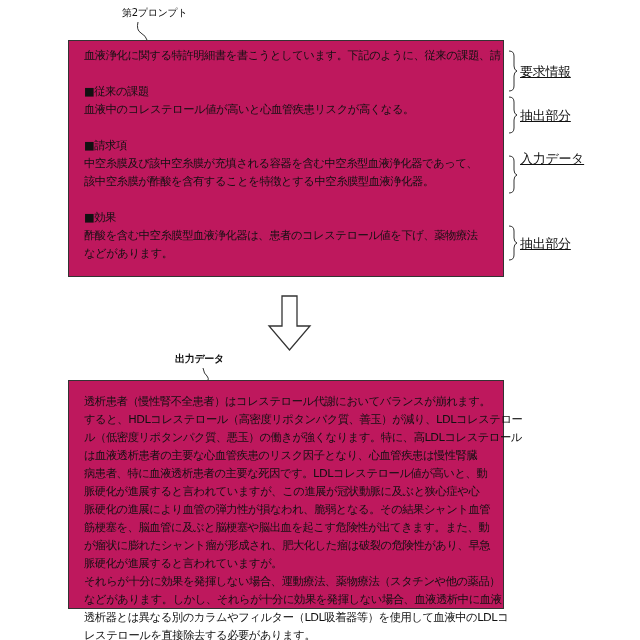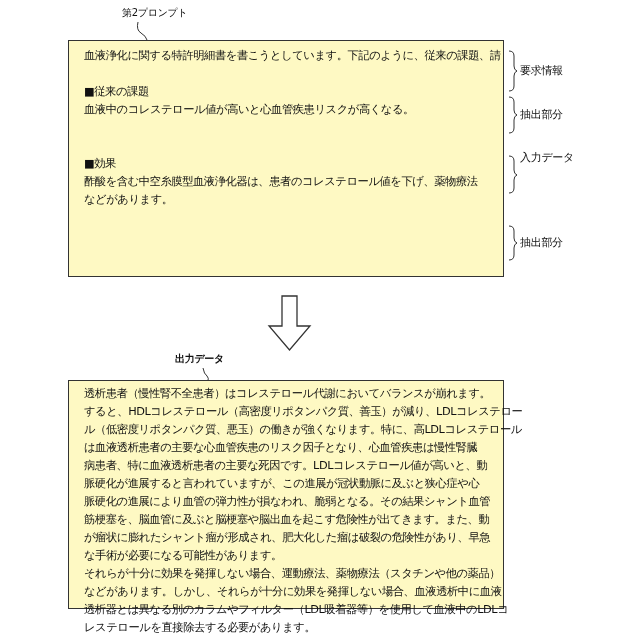--- a/index.html
+++ b/index.html
@@ -1,23 +1,23 @@
 <!DOCTYPE html>
 <html><head>
   <meta charset="utf-8">
   <style>
     html, body { margin: 0; padding: 0; background: #ffffff; }
     body { width: 640px; height: 640px; position: relative; overflow: hidden;
            font-family: "DejaVu Sans", "Liberation Sans", sans-serif; color: #111; }
     .label { position: absolute; font-size: 10px; white-space: nowrap; letter-spacing: -0.3px; }
-    .box { position: absolute; border: 1.5px solid #333; background: #fef9c3; box-sizing: border-box; }
+    .box { position: absolute; border: 1.5px solid #333; background: #be185d; box-sizing: border-box; }
     .box p { margin: 0; font-size: 11.3px; line-height: 18px; letter-spacing: -0.45px; }
     .box .gap { height: 18px; }
     .line { display: block; white-space: nowrap; }
-    .side-label { position: absolute; font-size: 11px; white-space: nowrap; letter-spacing: -0.3px; }
+    .side-label { position: absolute; font-size: 13px; white-space: nowrap; letter-spacing: -0.3px; text-decoration: underline; }
     svg.overlay { position: absolute; left: 0; top: 0; }
   </style>
 </head>
 <body>
 
 <svg class="overlay" width="640" height="640">
 
   <path d="M138 22 Q136 30 141 33 Q146 36 147 40" fill="none" stroke="#333" stroke-width="1"></path>
 
   <path d="M203 368 Q204 374 207 376 Q209 378 208 381" fill="none" stroke="#333" stroke-width="1"></path>
@@ -35,45 +35,50 @@
 <div class="box" style="left:68px; top:40px; width:436px; height:237px; padding:6px 0 0 15px;">
   <p>
     <span class="line">血液浄化に関する特許明細書を書こうとしています。下記のように、従来の課題、請</span>
   </p>
   <div class="gap"></div>
   <p>
     <span class="line">■従来の課題</span>
     <span class="line">血液中のコレステロール値が高いと心血管疾患リスクが高くなる。</span>
   </p>
   <div class="gap"></div>
+  <p>
+    <span class="line">■請求項</span>
+    <span class="line">中空糸膜及び該中空糸膜が充填される容器を含む中空糸型血液浄化器であって、</span>
+    <span class="line">該中空糸膜が酢酸を含有することを特徴とする中空糸膜型血液浄化器。</span>
+  </p>
   <div class="gap"></div>
   <p>
     <span class="line">■効果</span>
     <span class="line">酢酸を含む中空糸膜型血液浄化器は、患者のコレステロール値を下げ、薬物療法</span>
     <span class="line">などがあります。</span>
   </p>
 </div>
 
 <div class="side-label" style="left:520px; top:63px;">要求情報</div>
 <div class="side-label" style="left:520px; top:107px;">抽出部分</div>
 <div class="side-label" style="left:520px; top:150px;">入力データ</div>
 <div class="side-label" style="left:520px; top:235px;">抽出部分</div>
 
 <div class="label" style="left:175px; top:352px;font-weight:bold;">出力データ</div>
 
-<div class="box" style="left:68px; top:380px; width:436px; height:229px; padding:4px 0 0 15px;">
+<div class="box" style="left:68px; top:380px; width:436px; height:229px; padding:12px 0 0 15px;">
   <p>
     <span class="line">透析患者（慢性腎不全患者）はコレステロール代謝においてバランスが崩れます。</span>
     <span class="line">すると、HDLコレステロール（高密度リポタンパク質、善玉）が減り、LDLコレステロー</span>
     <span class="line">ル（低密度リポタンパク質、悪玉）の働きが強くなります。特に、高LDLコレステロール</span>
     <span class="line">は血液透析患者の主要な心血管疾患のリスク因子となり、心血管疾患は慢性腎臓</span>
     <span class="line">病患者、特に血液透析患者の主要な死因です。LDLコレステロール値が高いと、動</span>
     <span class="line">脈硬化が進展すると言われていますが、この進展が冠状動脈に及ぶと狭心症や心</span>
     <span class="line">脈硬化の進展により血管の弾力性が損なわれ、脆弱となる。その結果シャント血管</span>
     <span class="line">筋梗塞を、脳血管に及ぶと脳梗塞や脳出血を起こす危険性が出てきます。また、動</span>
     <span class="line">が瘤状に膨れたシャント瘤が形成され、肥大化した瘤は破裂の危険性があり、早急</span>
-    <span class="line">な手術が必要になる可能性があります。</span>
+    <span class="line">脈硬化が進展すると言われていますが。</span>
     <span class="line">それらが十分に効果を発揮しない場合、運動療法、薬物療法（スタチンや他の薬品）</span>
     <span class="line">などがあります。しかし、それらが十分に効果を発揮しない場合、血液透析中に血液</span>
     <span class="line">透析器とは異なる別のカラムやフィルター（LDL吸着器等）を使用して血液中のLDLコ</span>
     <span class="line">レステロールを直接除去する必要があります。</span>
   </p>
 </div>
 
 </body></html>

